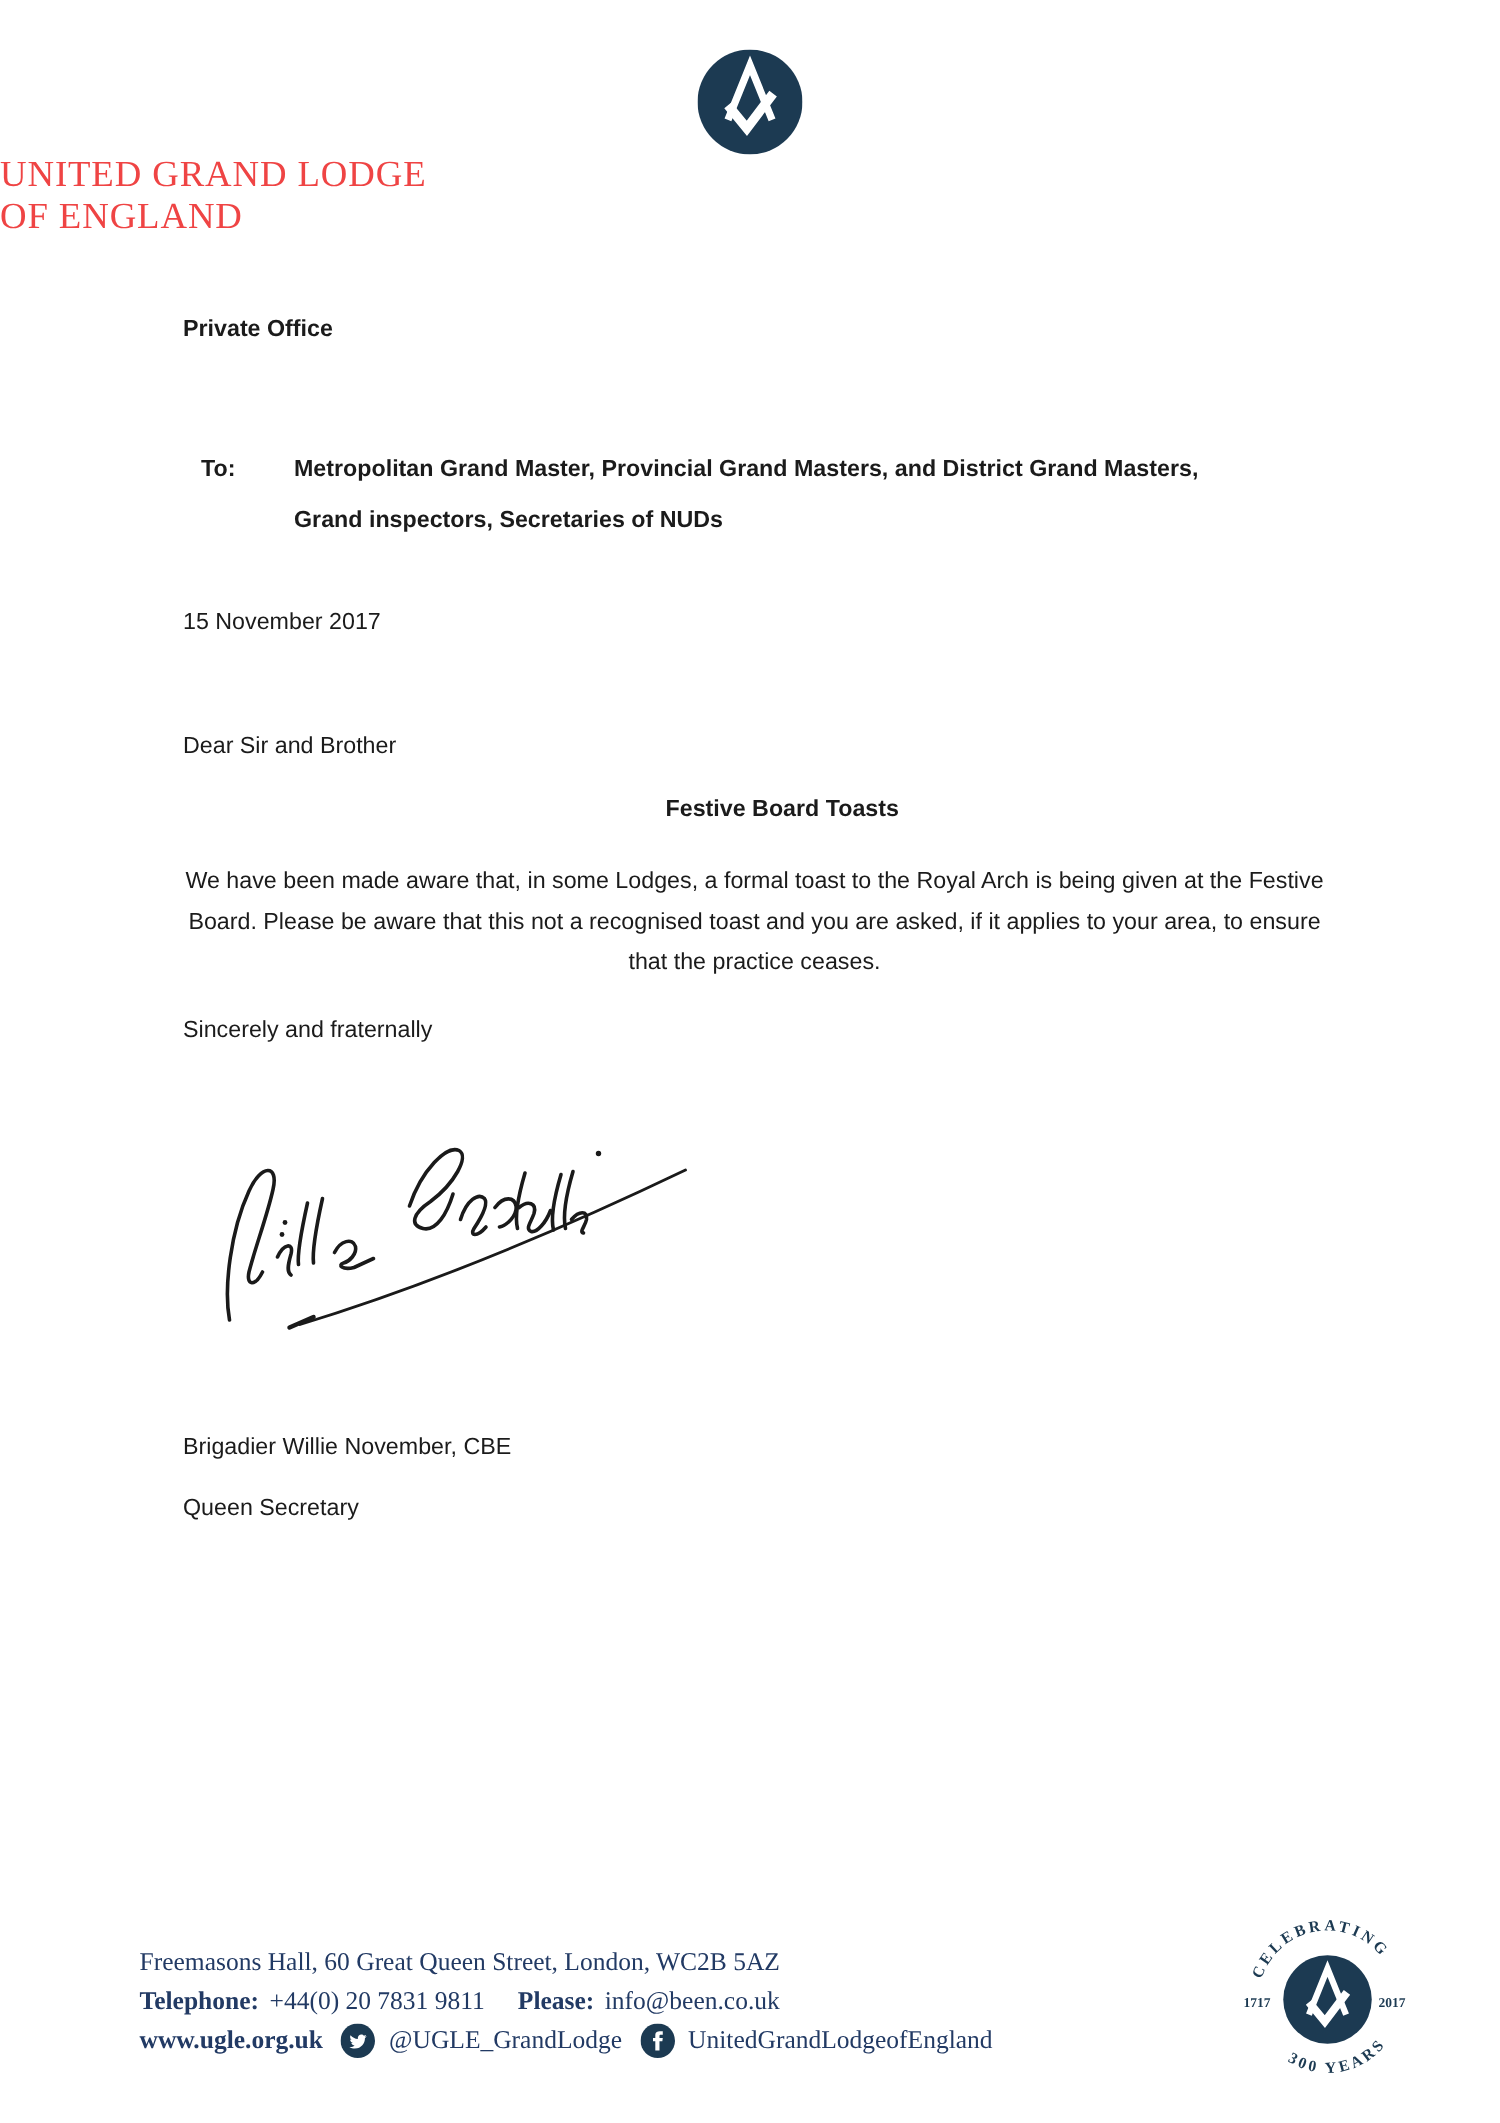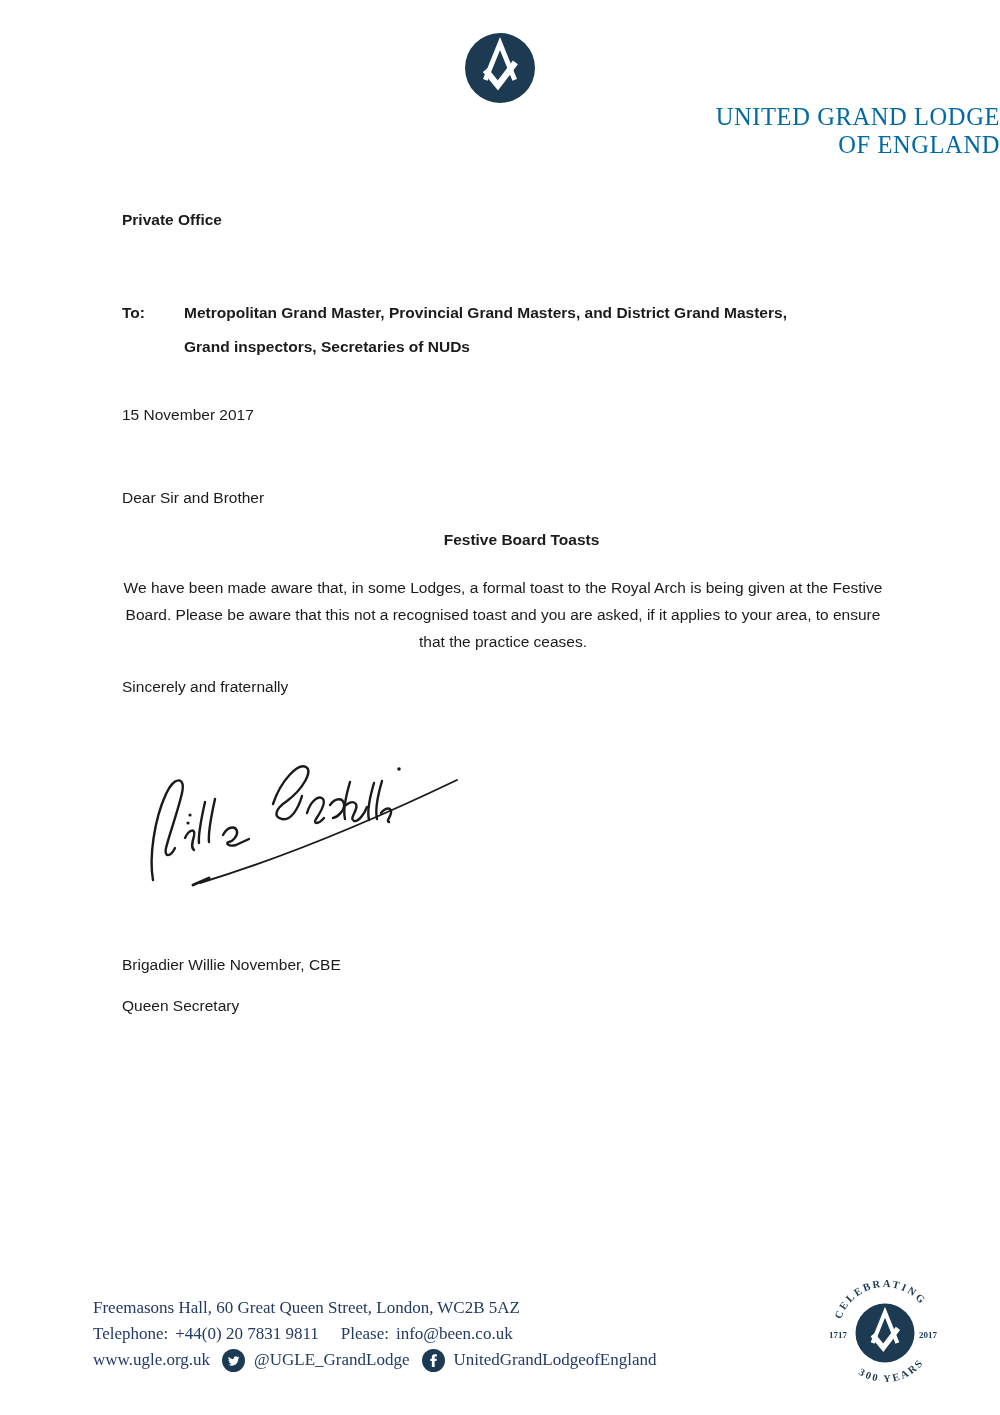--- a/index.html
+++ b/index.html
@@ -3,42 +3,42 @@
 <meta charset="utf-8">
 <style>
   html,body{margin:0;padding:0;background:#ffffff;}
   .page{
     position:relative;width:1000px;height:1415px;background:#ffffff;
     font-family:"Liberation Sans",sans-serif;color:#1b1b1b;overflow:hidden;
   }
   .hidden-defs{position:absolute;width:0;height:0;overflow:hidden;}
   .logo{position:absolute;left:465px;top:33px;}
   .wordmark{
-    position:absolute;left:0;right:0;top:103px;text-align:right;
+    position:absolute;left:0;right:0;top:103px;text-align:left;
     font-family:"Liberation Serif",serif;font-size:24.5px;line-height:28px;
-    color:#0369a1;letter-spacing:0.6px;
+    color:#ef4444;letter-spacing:0.6px;
   }
   .private-office{position:absolute;left:122px;top:211px;font-weight:bold;font-size:15.5px;}
   .to-block{position:absolute;left:122px;top:296px;display:flex;font-weight:bold;font-size:15.5px;}
-  .to-label{width:62px;flex:none;line-height:34px;}
+  .to-label{width:62px;flex:none;line-height:34px;margin-left:12px;}
   .to-lines div{line-height:34px;}
   .date-line{position:absolute;left:122px;top:406px;font-size:15.5px;}
   .salutation{position:absolute;left:122px;top:489px;font-size:15.5px;}
   .subject{position:absolute;left:0;right:0;top:531px;text-align:center;font-weight:bold;font-size:15.5px;margin-left:43px;}
   .body-par{position:absolute;left:122px;top:574px;width:762px;font-size:15.5px;line-height:27px;text-align:center;}
   .closing{position:absolute;left:122px;top:678px;font-size:15.5px;}
   .signature{position:absolute;left:145px;top:742px;}
   .sig-name{position:absolute;left:122px;top:956px;font-size:15.5px;}
   .sig-title{position:absolute;left:122px;top:997px;font-size:15.5px;}
   .footer{
     position:absolute;left:93px;top:1295px;
     font-family:"Liberation Serif",serif;font-size:17px;color:#223a64;
   }
   .footer .row{display:flex;align-items:center;height:26px;white-space:pre;}
-  .footer .b{font-weight:normal;}
+  .footer .b{font-weight:bold;}
   .footer .gap-lg{display:inline-block;width:22px;}
   .footer .gap-sm{display:inline-block;width:7px;}
   .footer .icon{flex:none;margin:0 9px 0 12px;display:block;}
   .badge{position:absolute;left:826px;top:1274px;}
   .badge text{fill:#1c3a52;font-family:"Liberation Serif",serif;}
   .badge .ring{font-size:10.5px;letter-spacing:2.2px;font-weight:bold;}
   .badge .year{font-size:9px;font-weight:bold;}
 </style>
 </head>
 <body>

